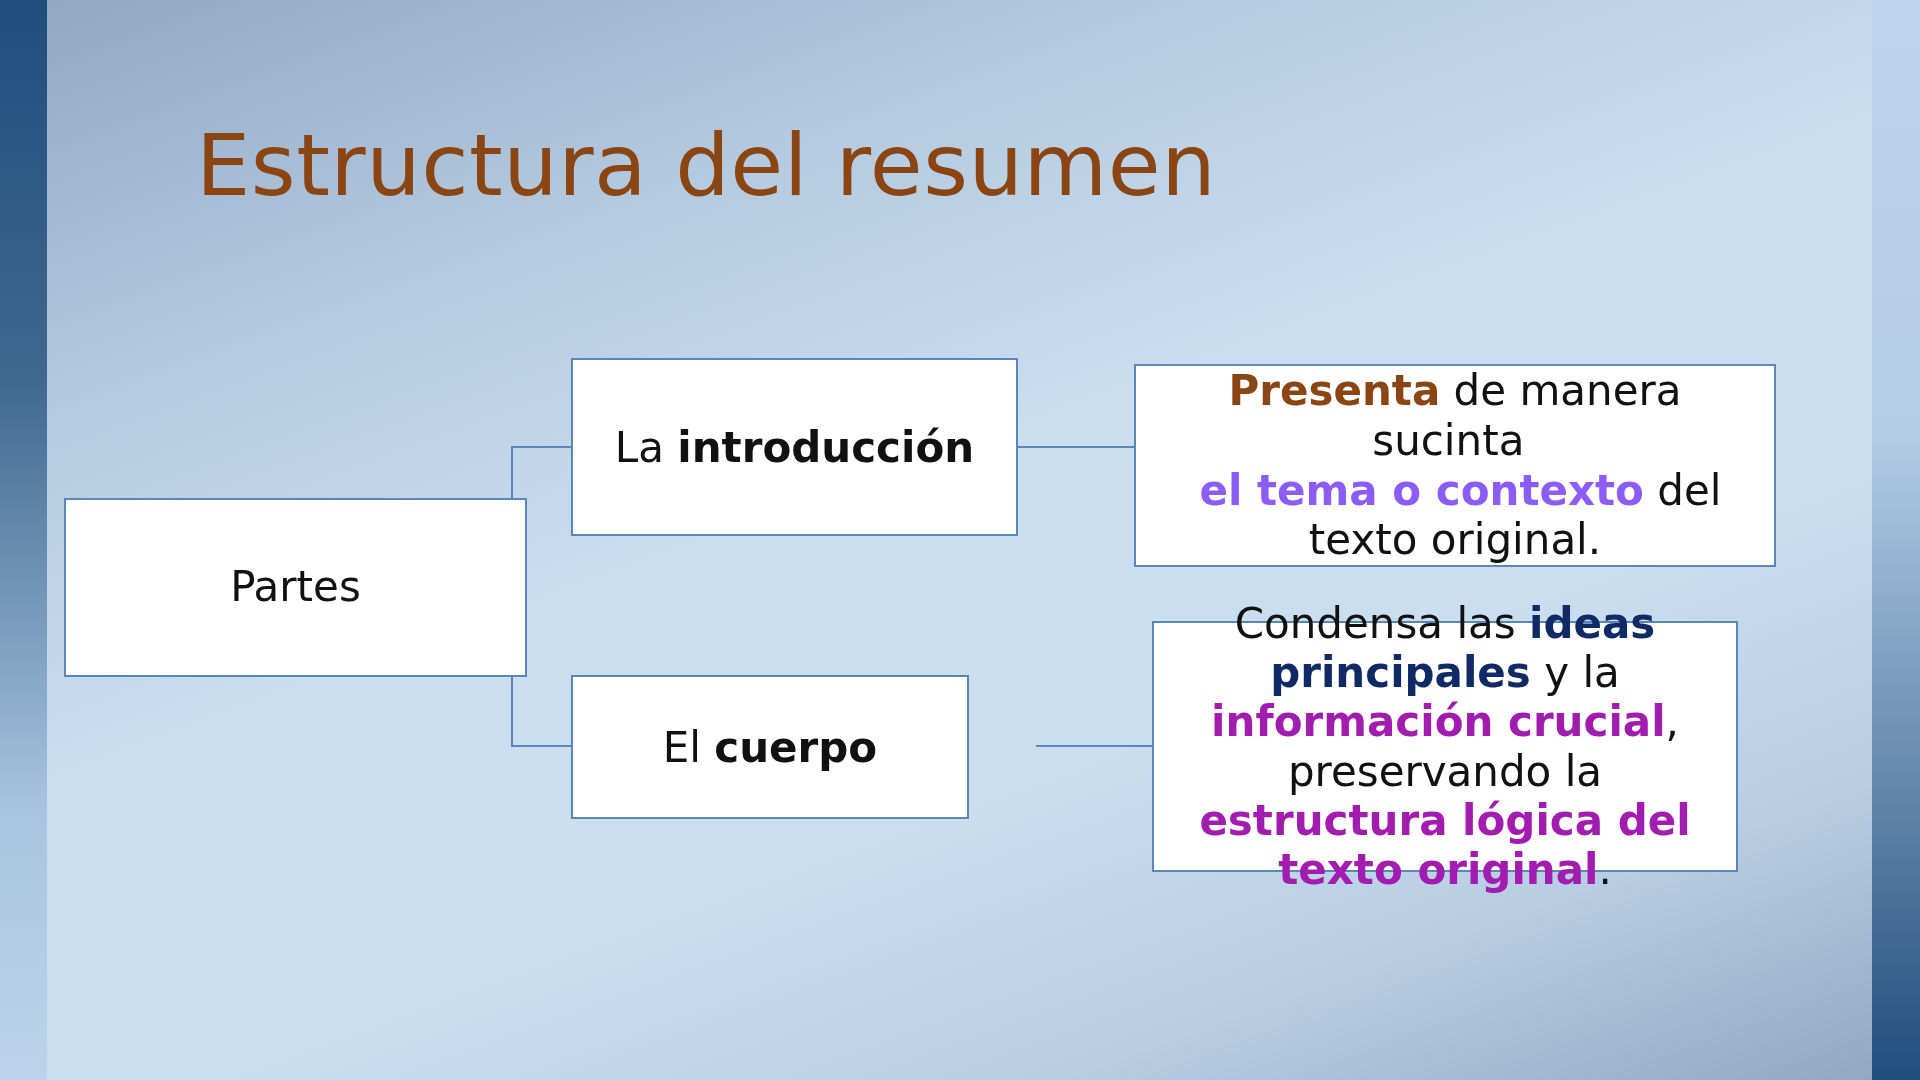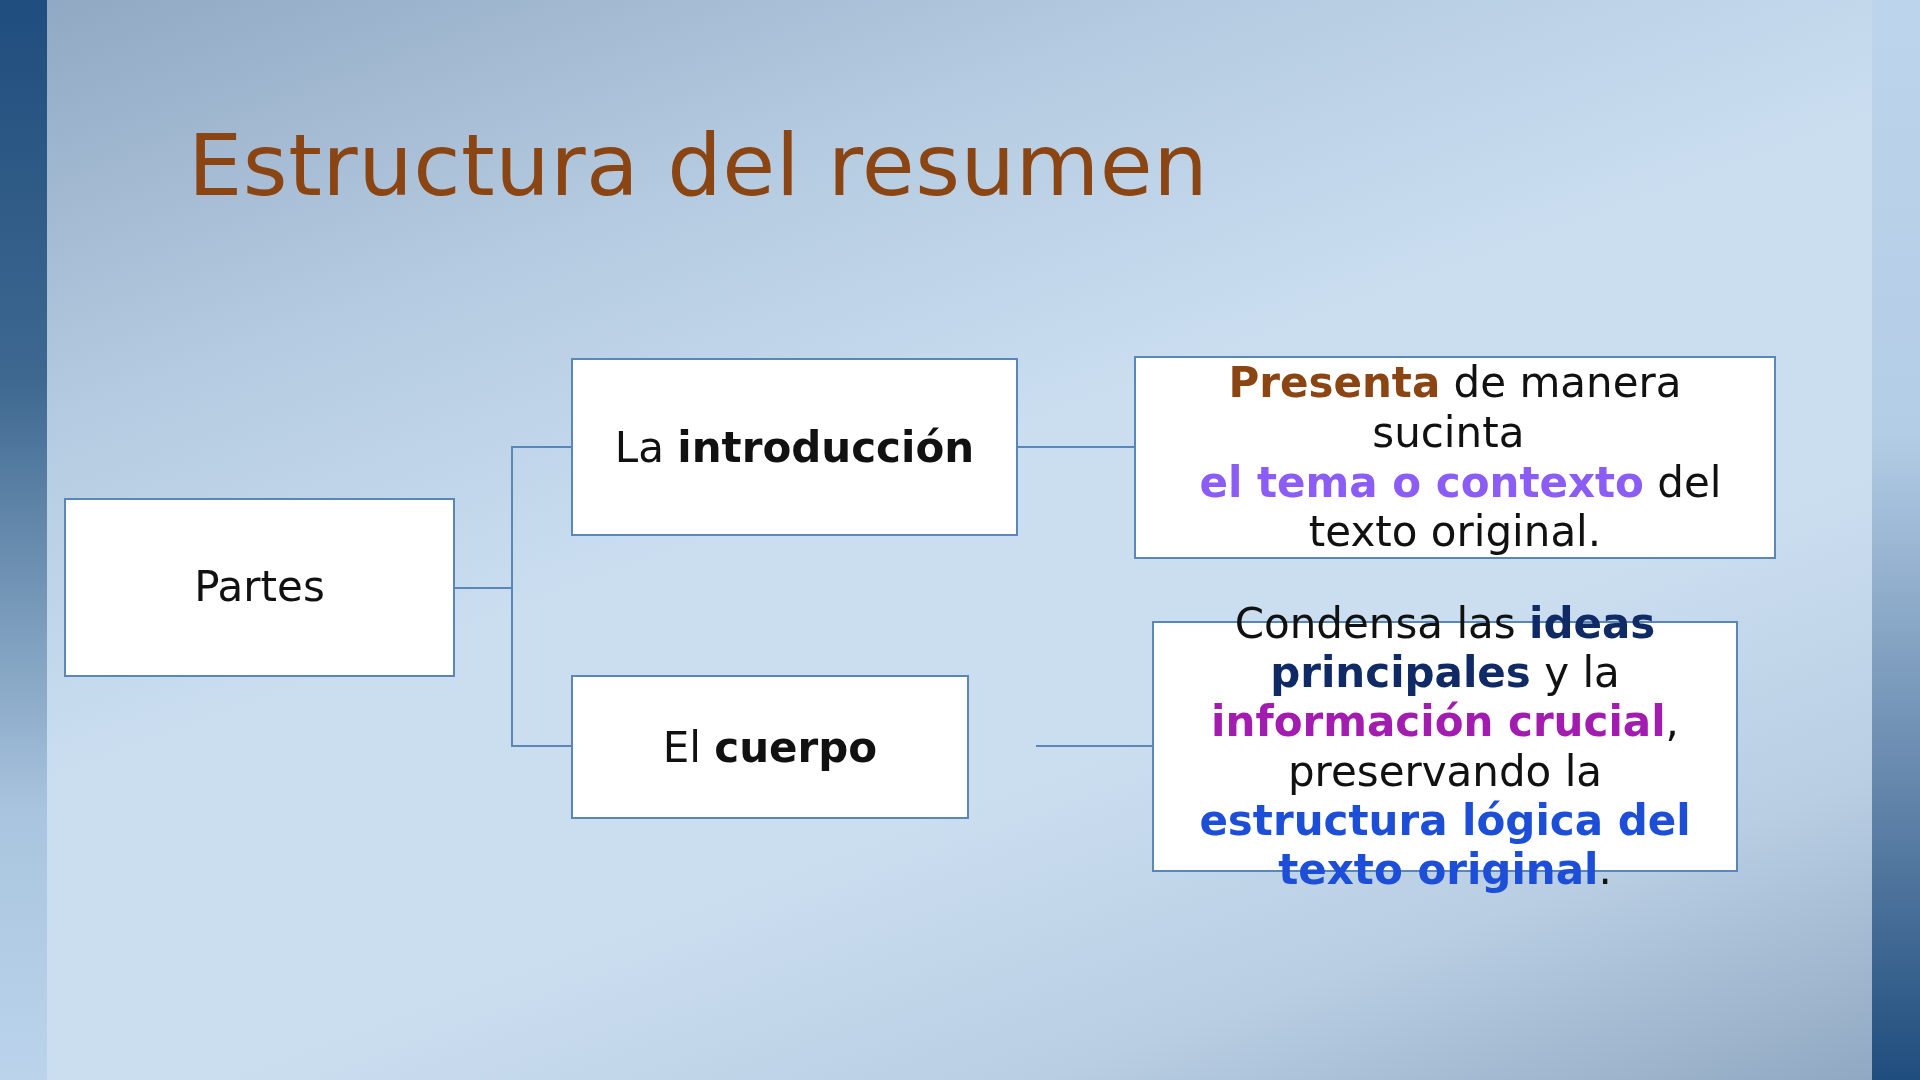--- a/index.html
+++ b/index.html
@@ -10,40 +10,40 @@
   }
   .strip-left {
     position:absolute; left:0; top:0; width:47px; height:1080px;
     background: linear-gradient(180deg, #1f4d7d 0%, #3e6890 35%, #a9c4de 75%, #bbd4ec 100%);
   }
   .strip-right {
     position:absolute; right:0; top:0; width:48px; height:1080px;
     background: linear-gradient(180deg, #bcd5ec 0%, #b4cde6 40%, #5f82a8 75%, #1f4d7d 100%);
   }
   .title {
-    position:absolute; left:188px; top:118px;
+    position:absolute; left:196px; top:118px;
     font-size:86px; color:#8b4513; font-weight:normal; letter-spacing:0.5px;
     white-space:nowrap; line-height:1.1;
   }
   .box {
     position:absolute; background:#ffffff; border:2px solid #5b87b8;
     display:flex; align-items:center; justify-content:center; text-align:center;
     box-sizing:border-box; color:#111;
   }
-  .b-partes { left:64px; top:498px; width:391px; height:179px; font-size:42px; line-height:1.15; }
+  .b-partes { left:64px; top:498px; width:463px; height:179px; font-size:42px; line-height:1.15; }
   .b-intro { left:571px; top:358px; width:447px; height:178px; font-size:42px; }
   .b-cuerpo { left:571px; top:675px; width:398px; height:144px; font-size:42px; }
-  .b-r1 { left:1134px; top:356px; width:642px; height:203px; font-size:42px; line-height:1.18; }
+  .b-r1 { left:1134px; top:364px; width:642px; height:203px; font-size:42px; line-height:1.18; }
   .b-r2 { left:1152px; top:621px; width:586px; height:251px; font-size:42px; line-height:1.17; }
   .bold { font-weight:bold; }
   .c-brown { color:#8b4513; font-weight:bold; }
   .c-navy { color:#8b5cf6; font-weight:bold;margin-left:11px; }
   .c-navy2 { color:#102a66; font-weight:bold; }
   .c-green { color:#a21caf; font-weight:bold; }
-  .c-red { color:#1d4ed8; font-weight:bold; }
+  .c-red { color:#a21caf; font-weight:bold; }
   .line { position:absolute; background:#5b87b8; }
 </style>
 </head>
 <body>
 
 <div class="strip-left"></div>
 <div class="strip-right"></div>
 
 <div class="title">Estructura del resumen</div>
 

